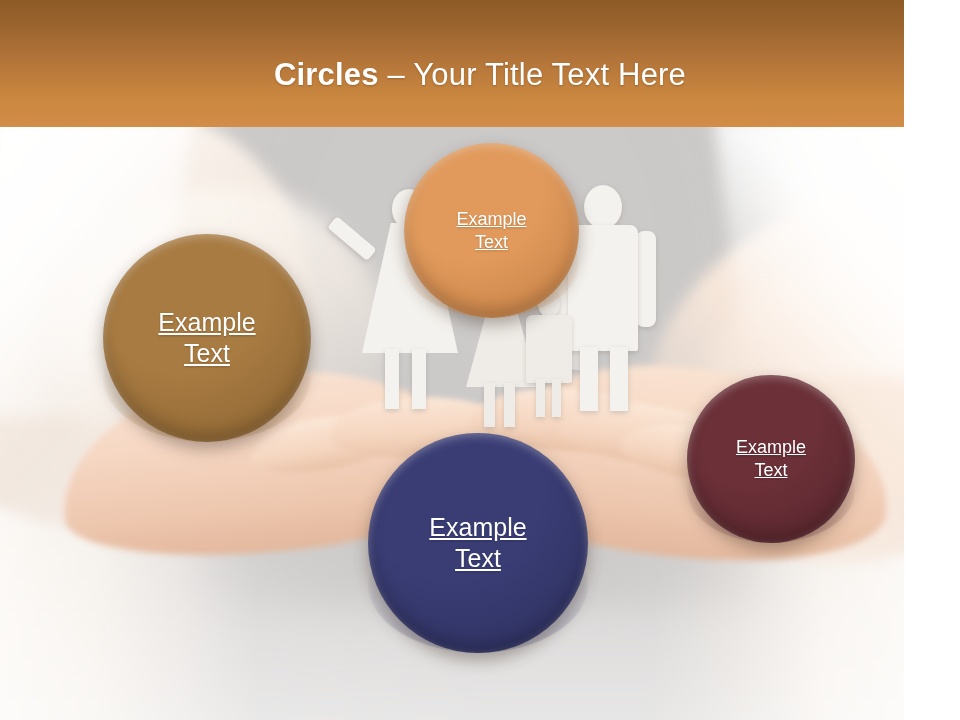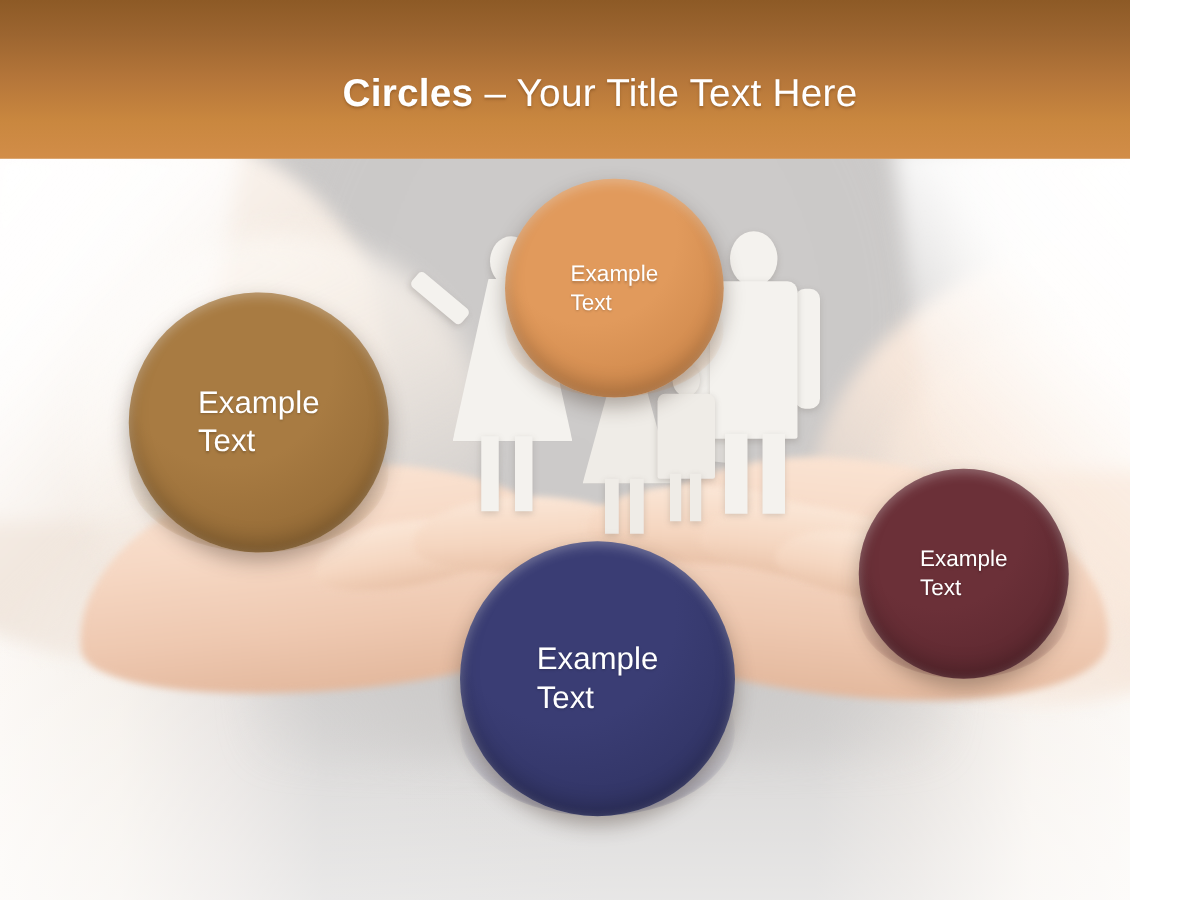--- a/index.html
+++ b/index.html
@@ -212,27 +212,28 @@
   .header-title .bold { font-weight:bold; }
   .header-title .rest { font-weight:normal; }
 
   
   .circle {
     position:absolute;
     border-radius:50%;
     display:flex;
     align-items:center;
     justify-content:center;
-    text-align:left;
+    text-align:center;
     color:#ffffff;
     z-index:20;
     box-shadow:
       0 7px 16px rgba(60,45,35,0.38),
       inset 0 3px 9px rgba(255,255,255,0.30),
       inset 0 -9px 16px rgba(0,0,0,0.20);
+    text-decoration: underline;
   }
   .circle .label {
     line-height:1.26;
     text-shadow:0 1px 2px rgba(0,0,0,0.22);
     padding:0 12px;
   }
 
   .reflection {
     position:absolute;
     border-radius:50%;

